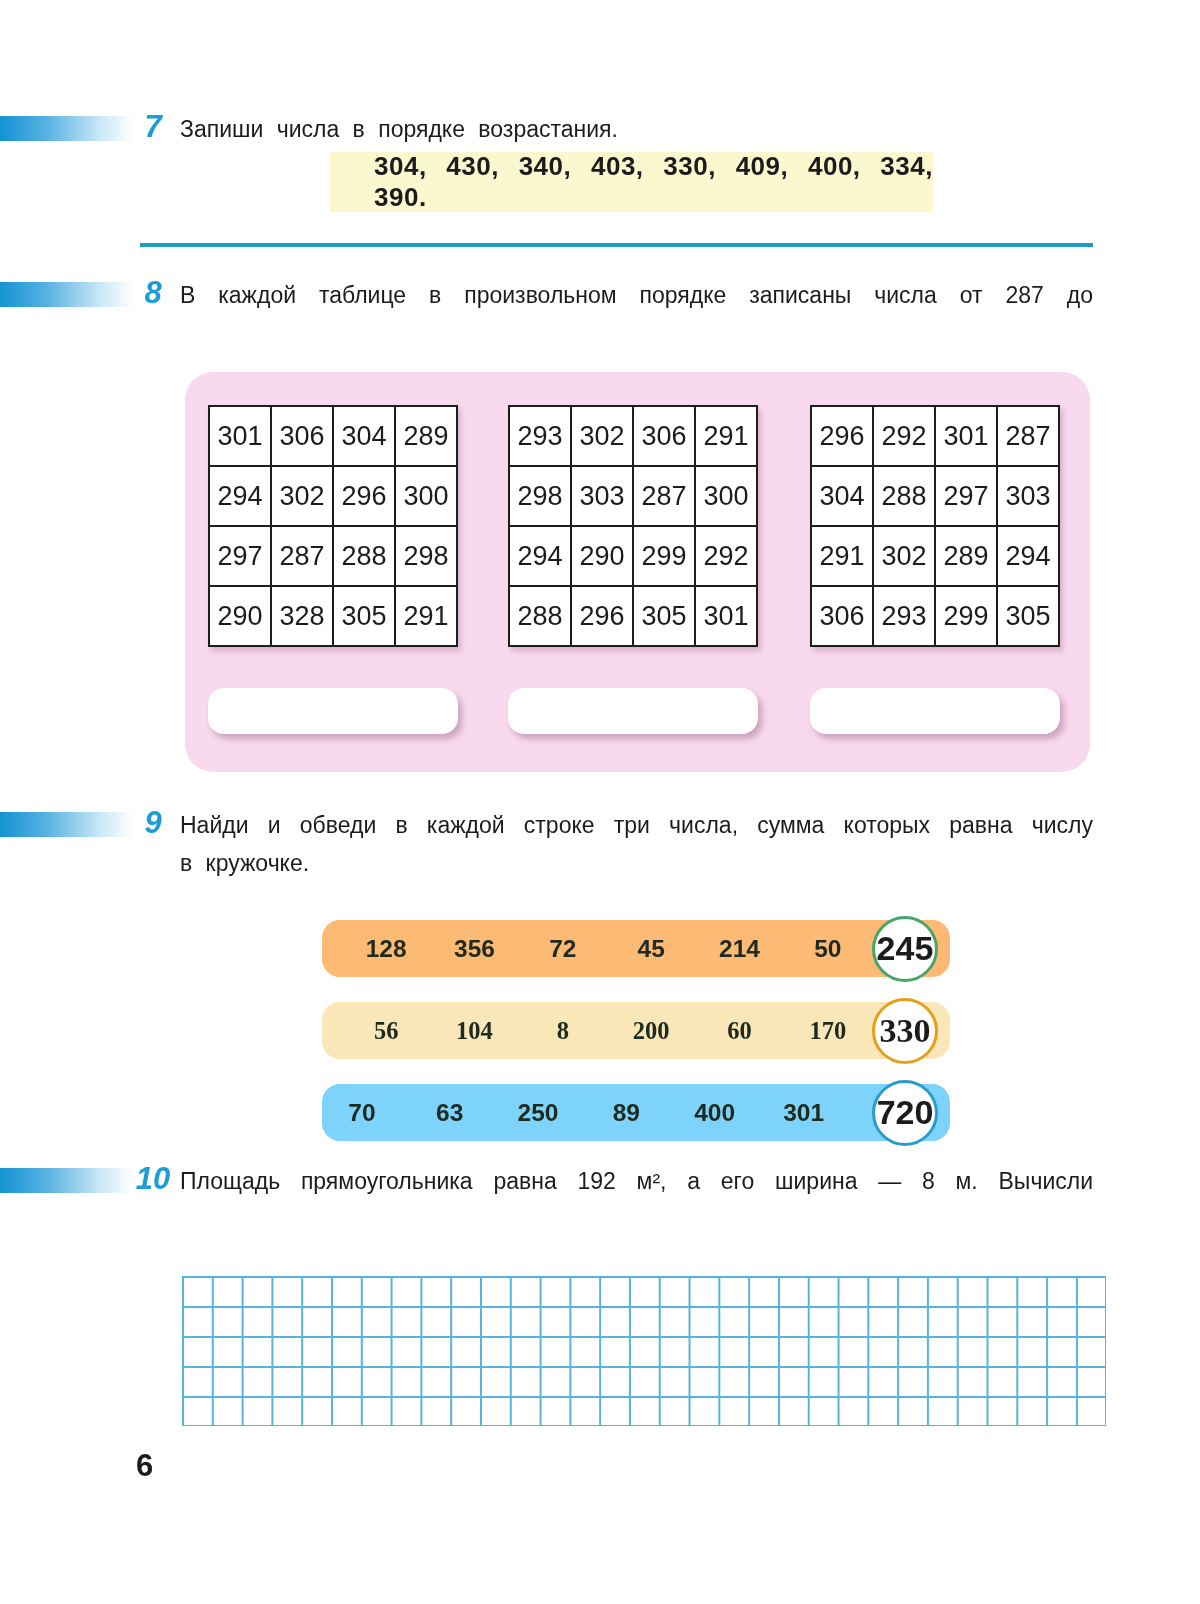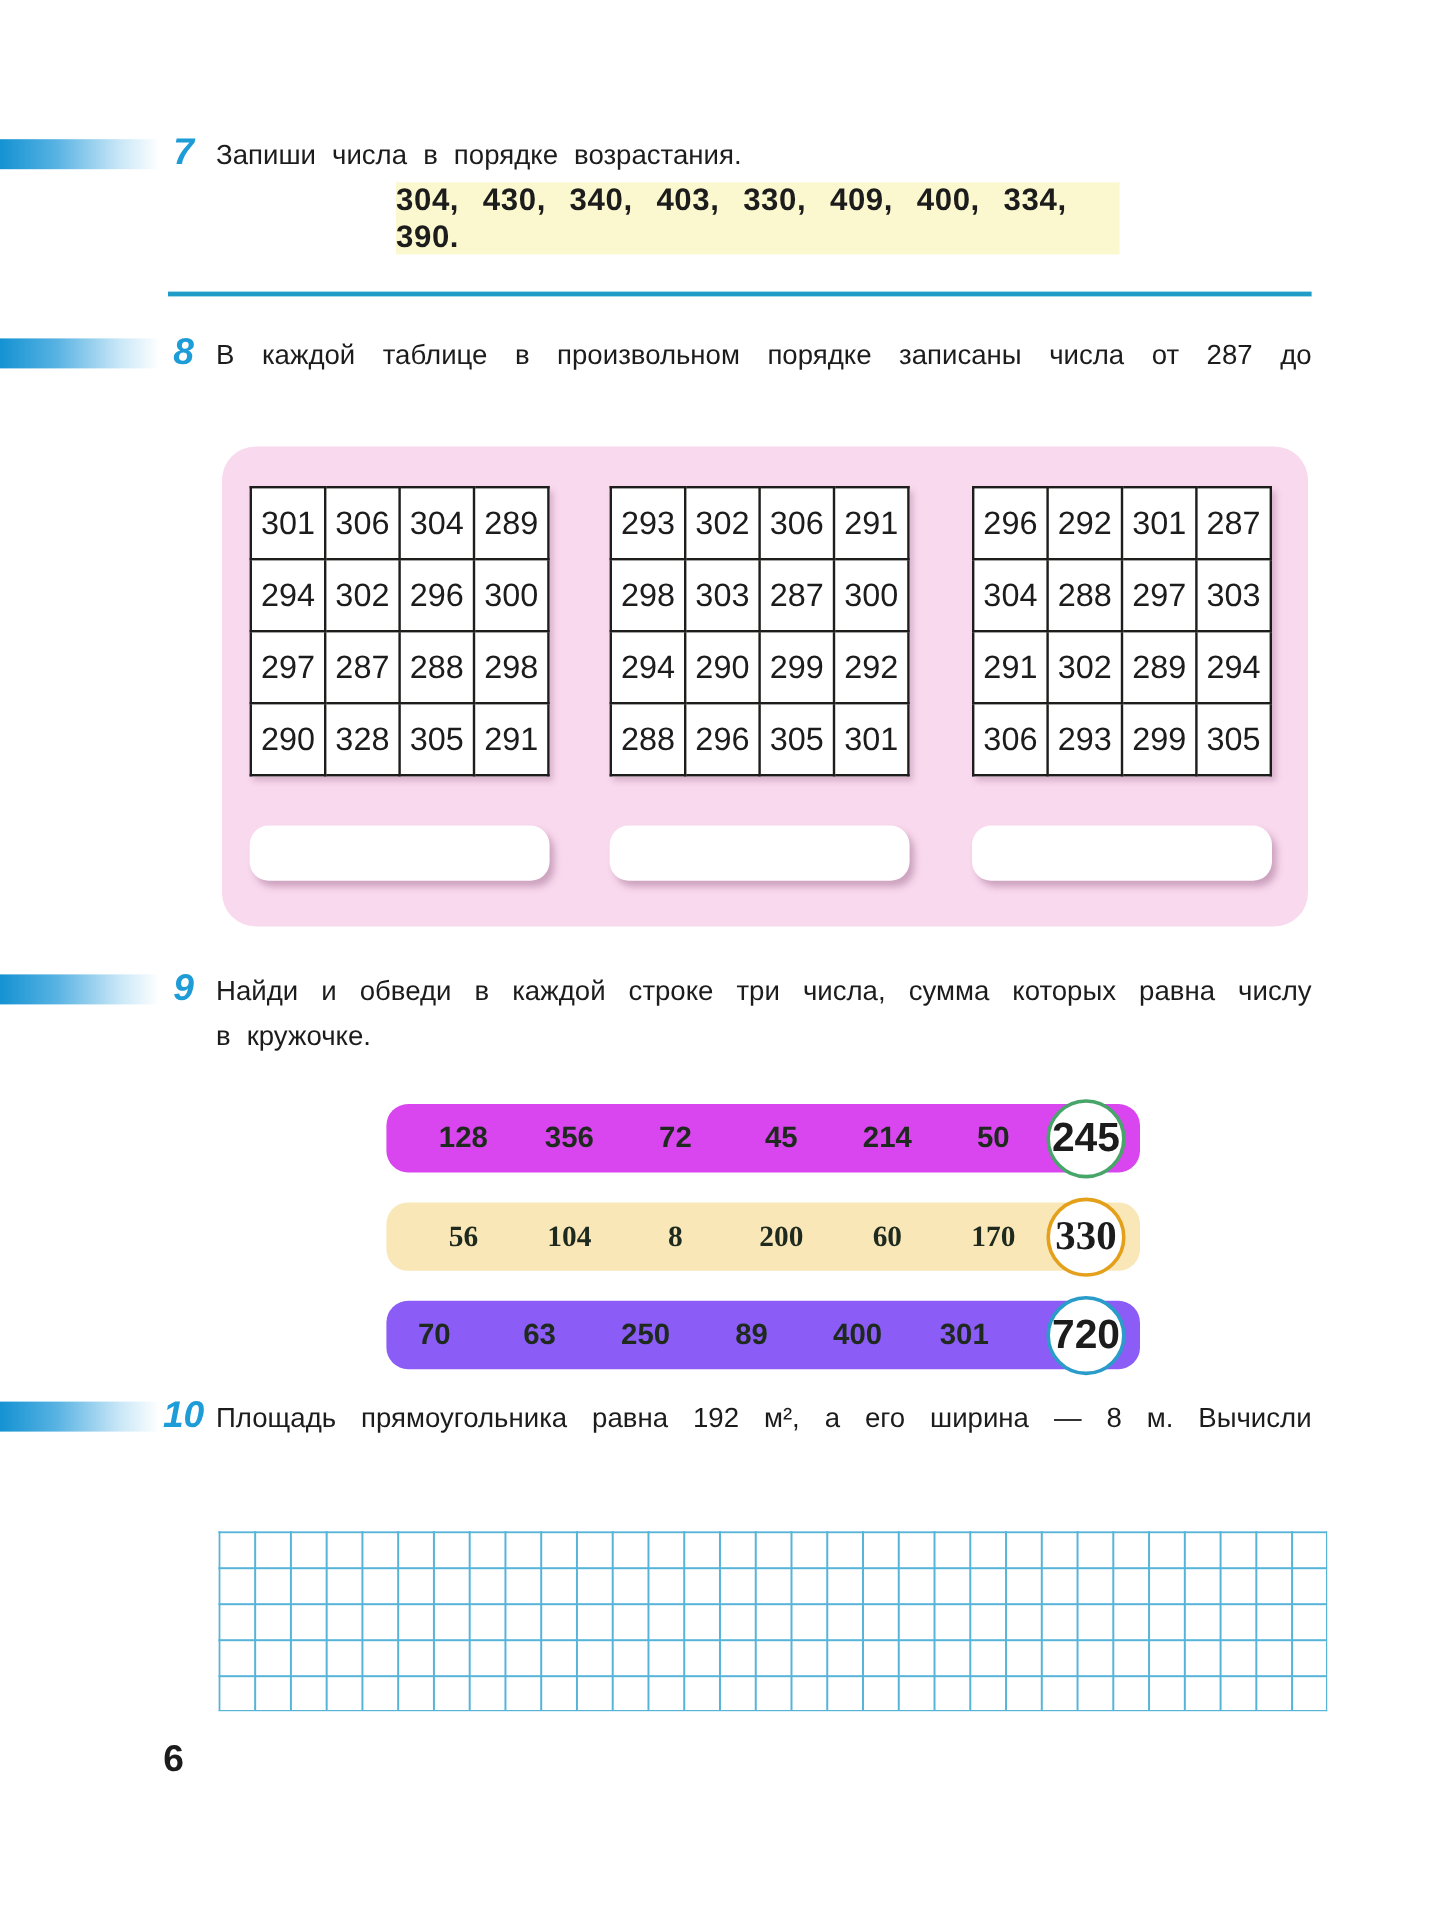--- a/index.html
+++ b/index.html
@@ -12,21 +12,21 @@
   .band { position:absolute; left:0; top:6px; width:133px; height:25px;
           background:linear-gradient(to right,#1492d2 0%,#57b2e2 35%,#c9e7f7 75%,#ffffff 100%); }
   .tasknum { position:absolute; left:128px; top:-2px; width:50px; text-align:center;
              font-style:italic; font-weight:bold; font-size:31px; color:#1e9cd8; line-height:38px; }
   .tasktext { margin-left:180px; width:913px; font-size:23px; line-height:38px; word-spacing:7px; }
   .jline { text-align:justify; text-align-last:justify; }
 
   
   .numstrip { position:absolute; left:330px; top:152px; width:603px; height:60px;
               background:#fbf8d0; display:flex; align-items:center; justify-content:center;
-              font-weight:bold; font-size:26px; word-spacing:12px; letter-spacing:0.5px; }
+              font-weight:bold; font-size:26px; word-spacing:12px; letter-spacing:0.5px;padding-left:44px; }
 
   .separator { position:absolute; left:140px; top:243px; width:953px; height:3.5px; background:#1f9dc6; }
 
   
   .pinkpanel { position:absolute; left:185px; top:372px; width:905px; height:400px;
                background:#f9d9ee; border-radius:28px; }
   .numtable { position:absolute; top:33px; border-collapse:collapse; background:#fff;
               box-shadow:3px 4px 5px rgba(120,60,100,0.25); }
   .numtable td { width:62px; height:60px; border:2.5px solid #1d1d1b; background:#ffffff;
                  text-align:center; vertical-align:middle; font-size:27px; color:#1c1c1c; }
@@ -34,23 +34,23 @@
   .answerbox { position:absolute; top:316px; width:250px; height:46px; background:#ffffff;
                border-radius:16px; box-shadow:4px 5px 6px rgba(120,60,100,0.35); }
 
   
   .sumrow { position:absolute; left:322px; width:628px; height:57px; border-radius:18px;
             display:flex; align-items:center; padding:0 12px 0 20px; }
   .sumrow .num { flex:1; text-align:center; font-weight:bold; font-size:24.5px; color:#1f2a1f; }
   .circle { flex:0 0 66px; width:66px; height:66px; border-radius:50%; background:#ffffff;
             display:flex; align-items:center; justify-content:center;
             font-weight:bold; font-size:34px; color:#1c1c1c; }
-  .row-green { background:#d946ef; } .row-green .circle { border:3px solid #47a569; }
+  .row-green { background:#fdba74; } .row-green .circle { border:3px solid #47a569; }
   .row-yellow { background:#fae7b8;font-family:Liberation Serif, serif; } .row-yellow .circle { border:3px solid #e4a01b; }
-  .row-blue { background:#8b5cf6;gap:48px; } .row-blue .circle { border:3px solid #2a9cc9; }
+  .row-blue { background:#7dd3fc;gap:48px; } .row-blue .circle { border:3px solid #2a9cc9; }
 
   
   .sqgrid { position:absolute; left:182px; top:1276px; width:924px; height:150px;
             background-image:
               linear-gradient(to right, #56b4d8 1.6px, transparent 1.6px),
               linear-gradient(to bottom, #56b4d8 1.6px, transparent 1.6px);
             background-size:29.8px 30px;
             border-right:1.6px solid #56b4d8; border-bottom:1.6px solid #56b4d8; }
 
   .pagenum { position:absolute; left:136px; top:1448px; font-weight:bold; font-size:31px; color:#1c1c1c; }

